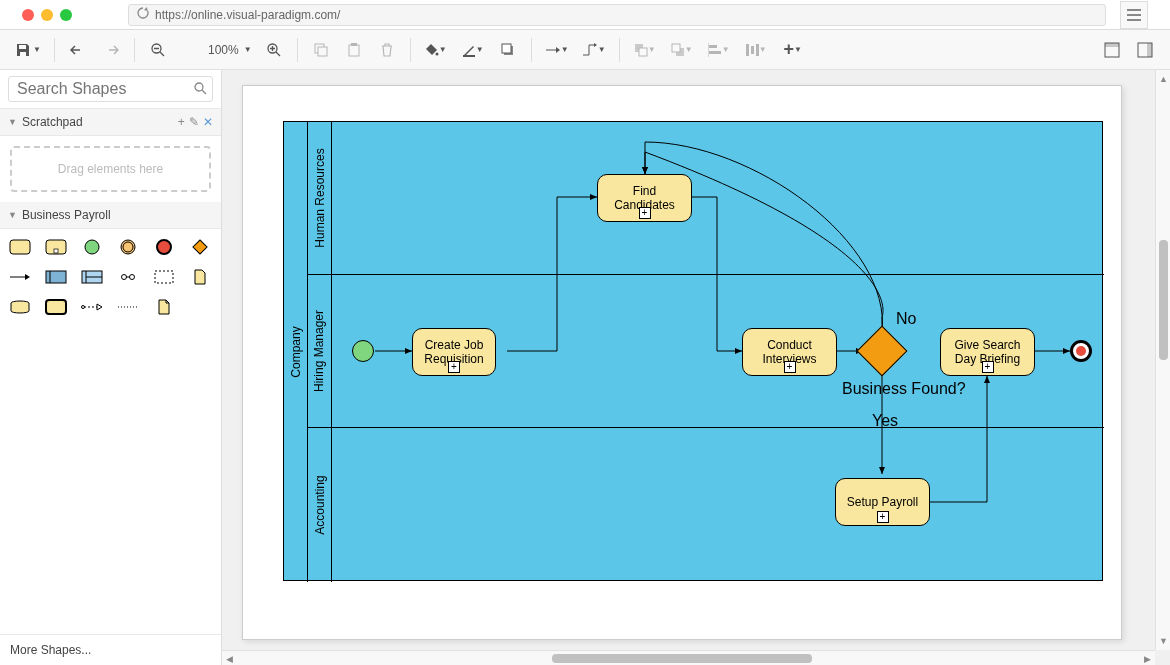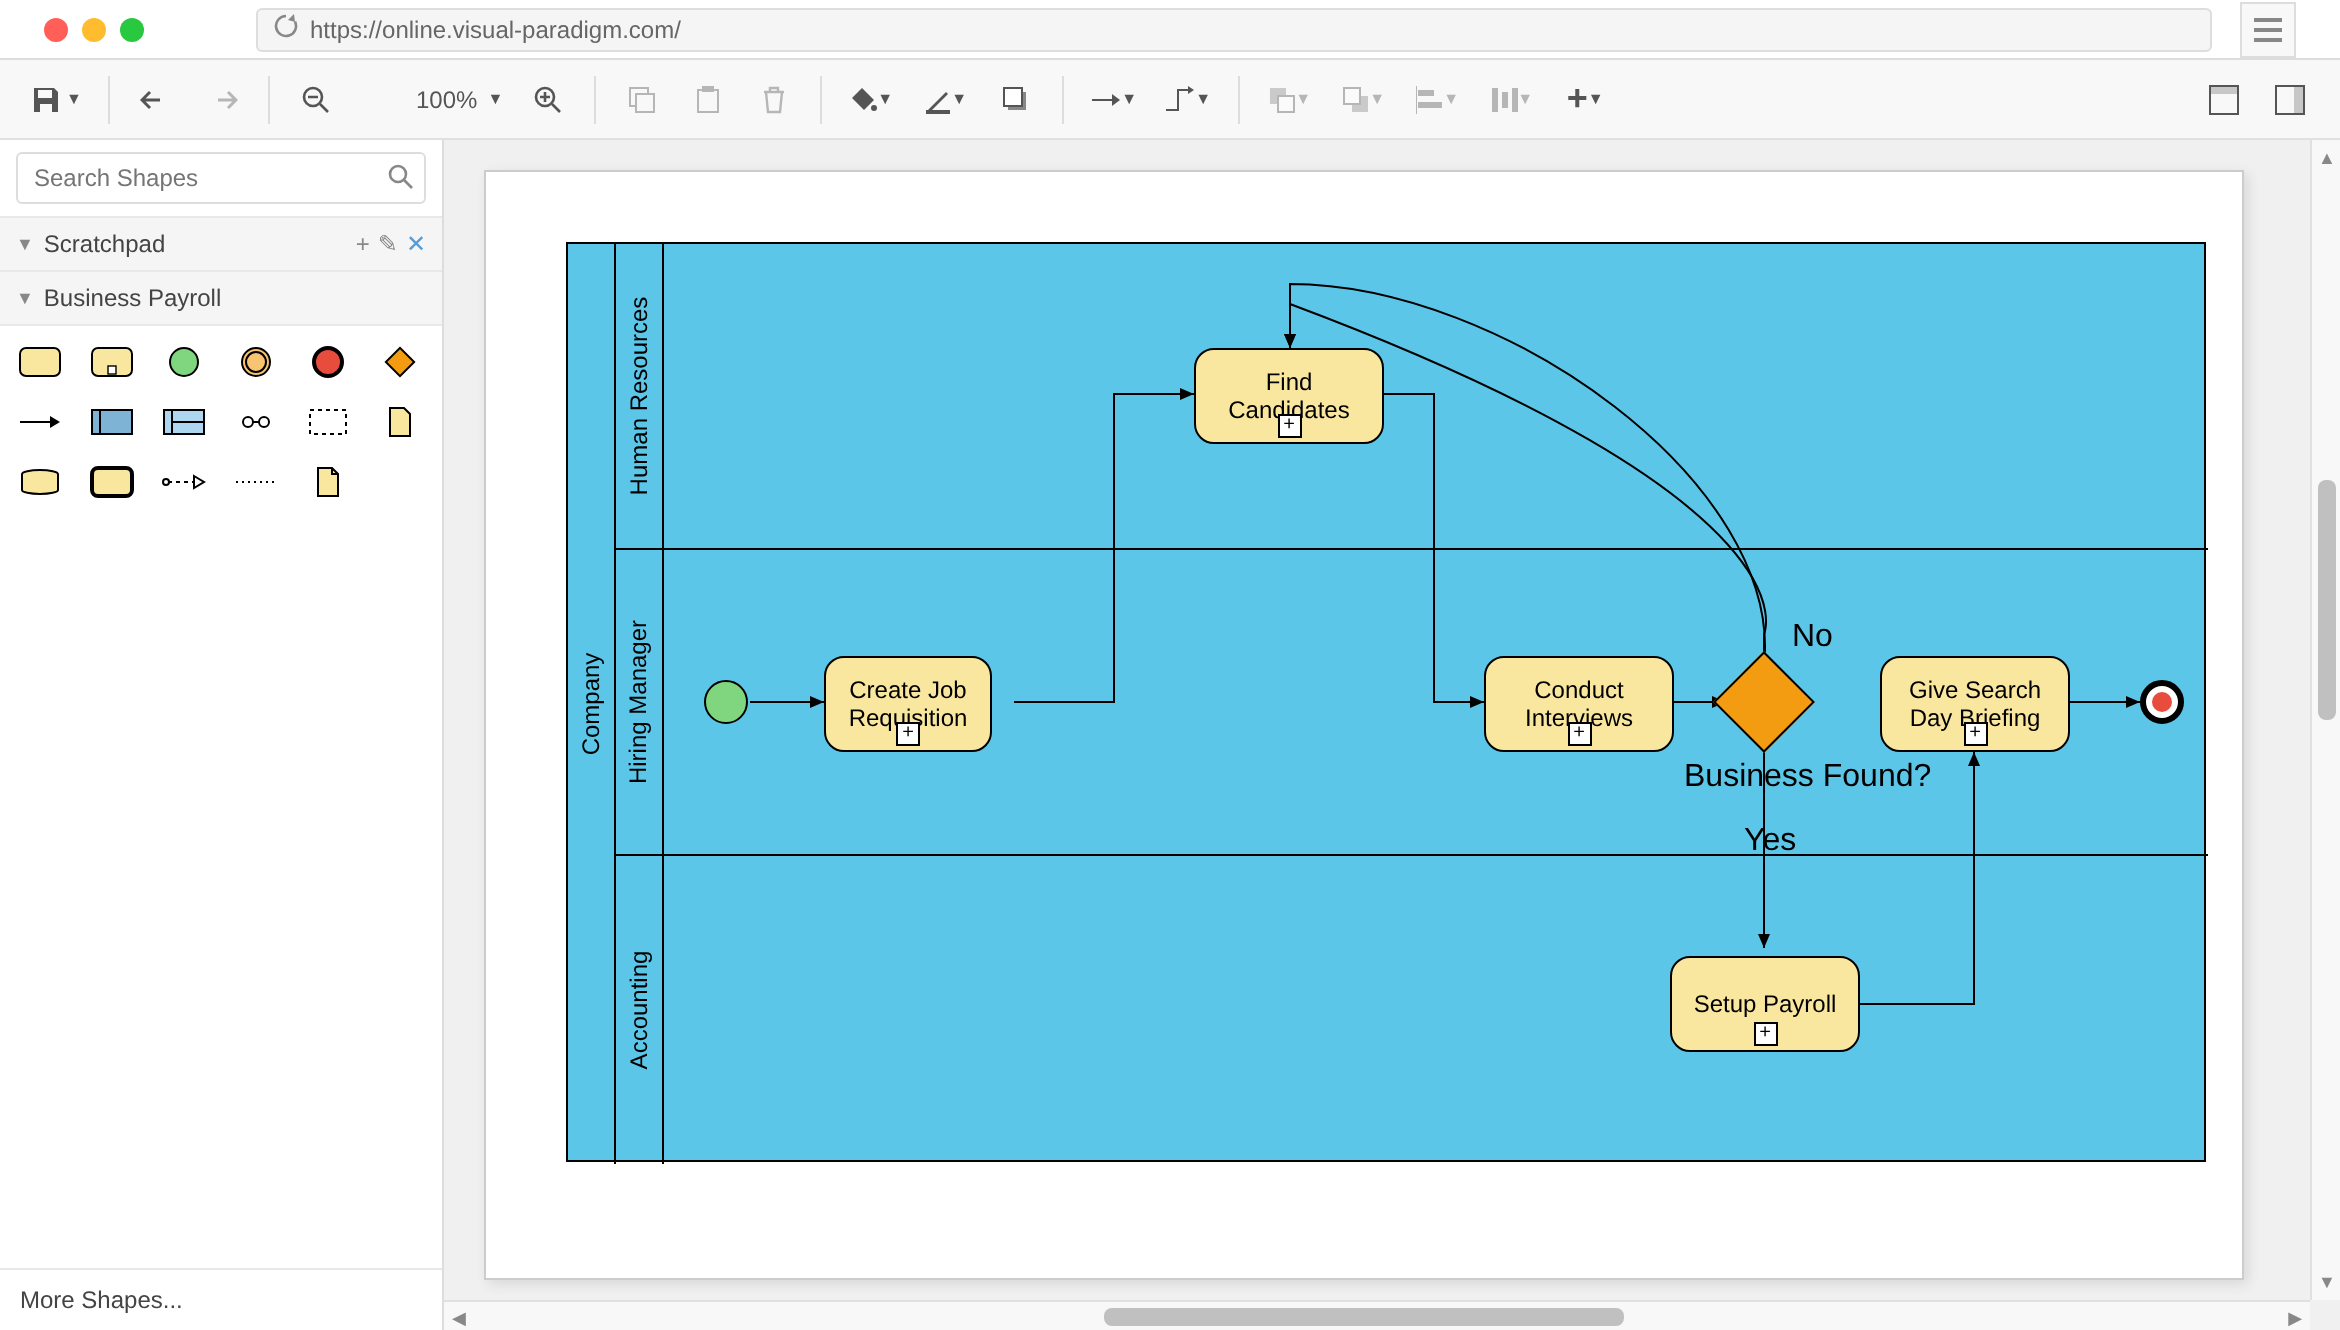--- a/index.html
+++ b/index.html
@@ -21,21 +21,21 @@
 .tbtn { width: 30px; height: 30px; display: flex; align-items: center; justify-content: center; color: #555; border-radius: 2px; cursor: pointer; }
 .tbtn.disabled { opacity: 0.4; }
 .tsep { width: 1px; height: 24px; background: #ddd; margin: 0 5px; }
 .zoom { display: flex; align-items: center; gap: 2px; padding: 0 4px; color: #555; margin-left: 28px; }
 .spacer { flex: 1; }
 
 
 .main { display: flex; height: calc(665px - 70px); }
 .sidebar { width: 222px; border-right: 1px solid #ddd; display: flex; flex-direction: column; background: #fff; }
 .search { padding: 6px 8px; border-bottom: 1px solid #e8e8e8; position: relative; }
-.search input { width: 100%; height: 26px; border: 1px solid #ddd; border-radius: 3px; padding: 0 26px 0 8px; font-size: 12px; }
+.search input { width: 100%; height: 26px; border: 1px solid #ddd; border-radius: 3px; padding: 0 26px 0 8px; font-size: 16px; }
 .search .icon { position: absolute; right: 14px; top: 12px; color: #888; }
 .panel-hdr { padding: 6px 8px; background: #f5f5f5; border-bottom: 1px solid #e8e8e8; display: flex; align-items: center; gap: 5px; color: #444; font-size: 12px; }
 .panel-hdr .tri { font-size: 9px; color: #888; }
 .panel-hdr .tools { margin-left: auto; display: flex; gap: 4px; color: #888; }
 .scratch { padding: 10px; }
 .drophere { border: 2px dashed #ccc; border-radius: 4px; color: #bbb; text-align: center; padding: 14px; font-size: 12px; }
 .shapes { padding: 8px; display: flex; flex-wrap: wrap; gap: 10px 12px; }
 .shape-cell { width: 24px; height: 20px; display: flex; align-items: center; justify-content: center; }
 .shape-footer { margin-top: auto; padding: 8px 10px; border-top: 1px solid #e8e8e8; color: #444; }
 
@@ -240,20 +240,23 @@
     </div>
     <div class="panel-hdr">
       <span class="tri">▼</span>
       <span>Scratchpad</span>
       <span class="tools">
         <span>+</span>
         <span>✎</span>
         <span style="color:#5b9bd5">✕</span>
       </span>
     </div>
+    <div class="scratch">
+      <div class="drophere">Drag elements here</div>
+    </div>
     <div class="panel-hdr">
       <span class="tri">▼</span>
       <span>Business Payroll</span>
     </div>
     <div class="shapes">
       <div class="shape-cell">
           <svg width="22" height="16">
             <rect x="1" y="1" width="20" height="14" rx="3" fill="#f9e79f" stroke="#000"></rect>
           </svg>
         </div>

